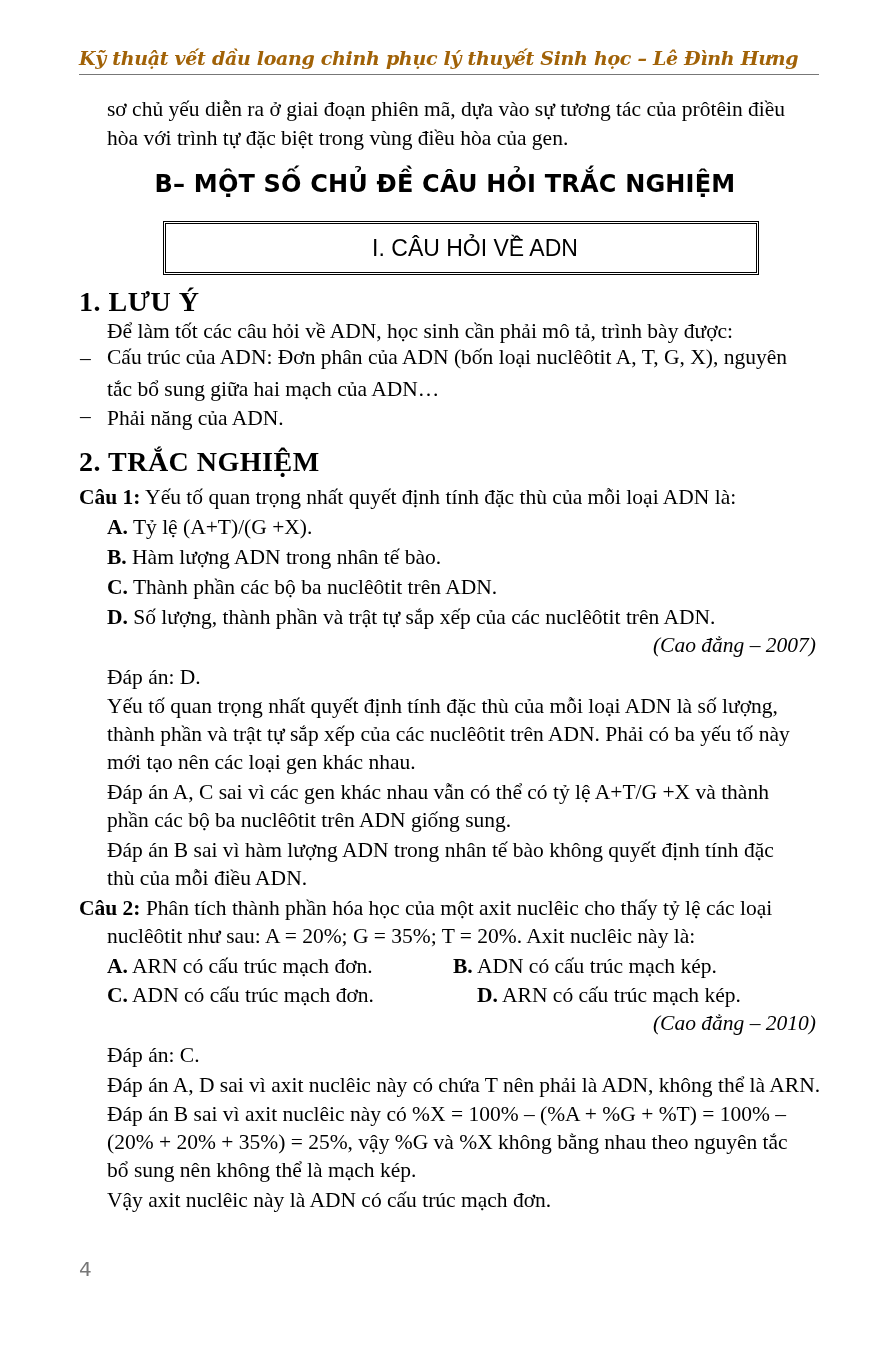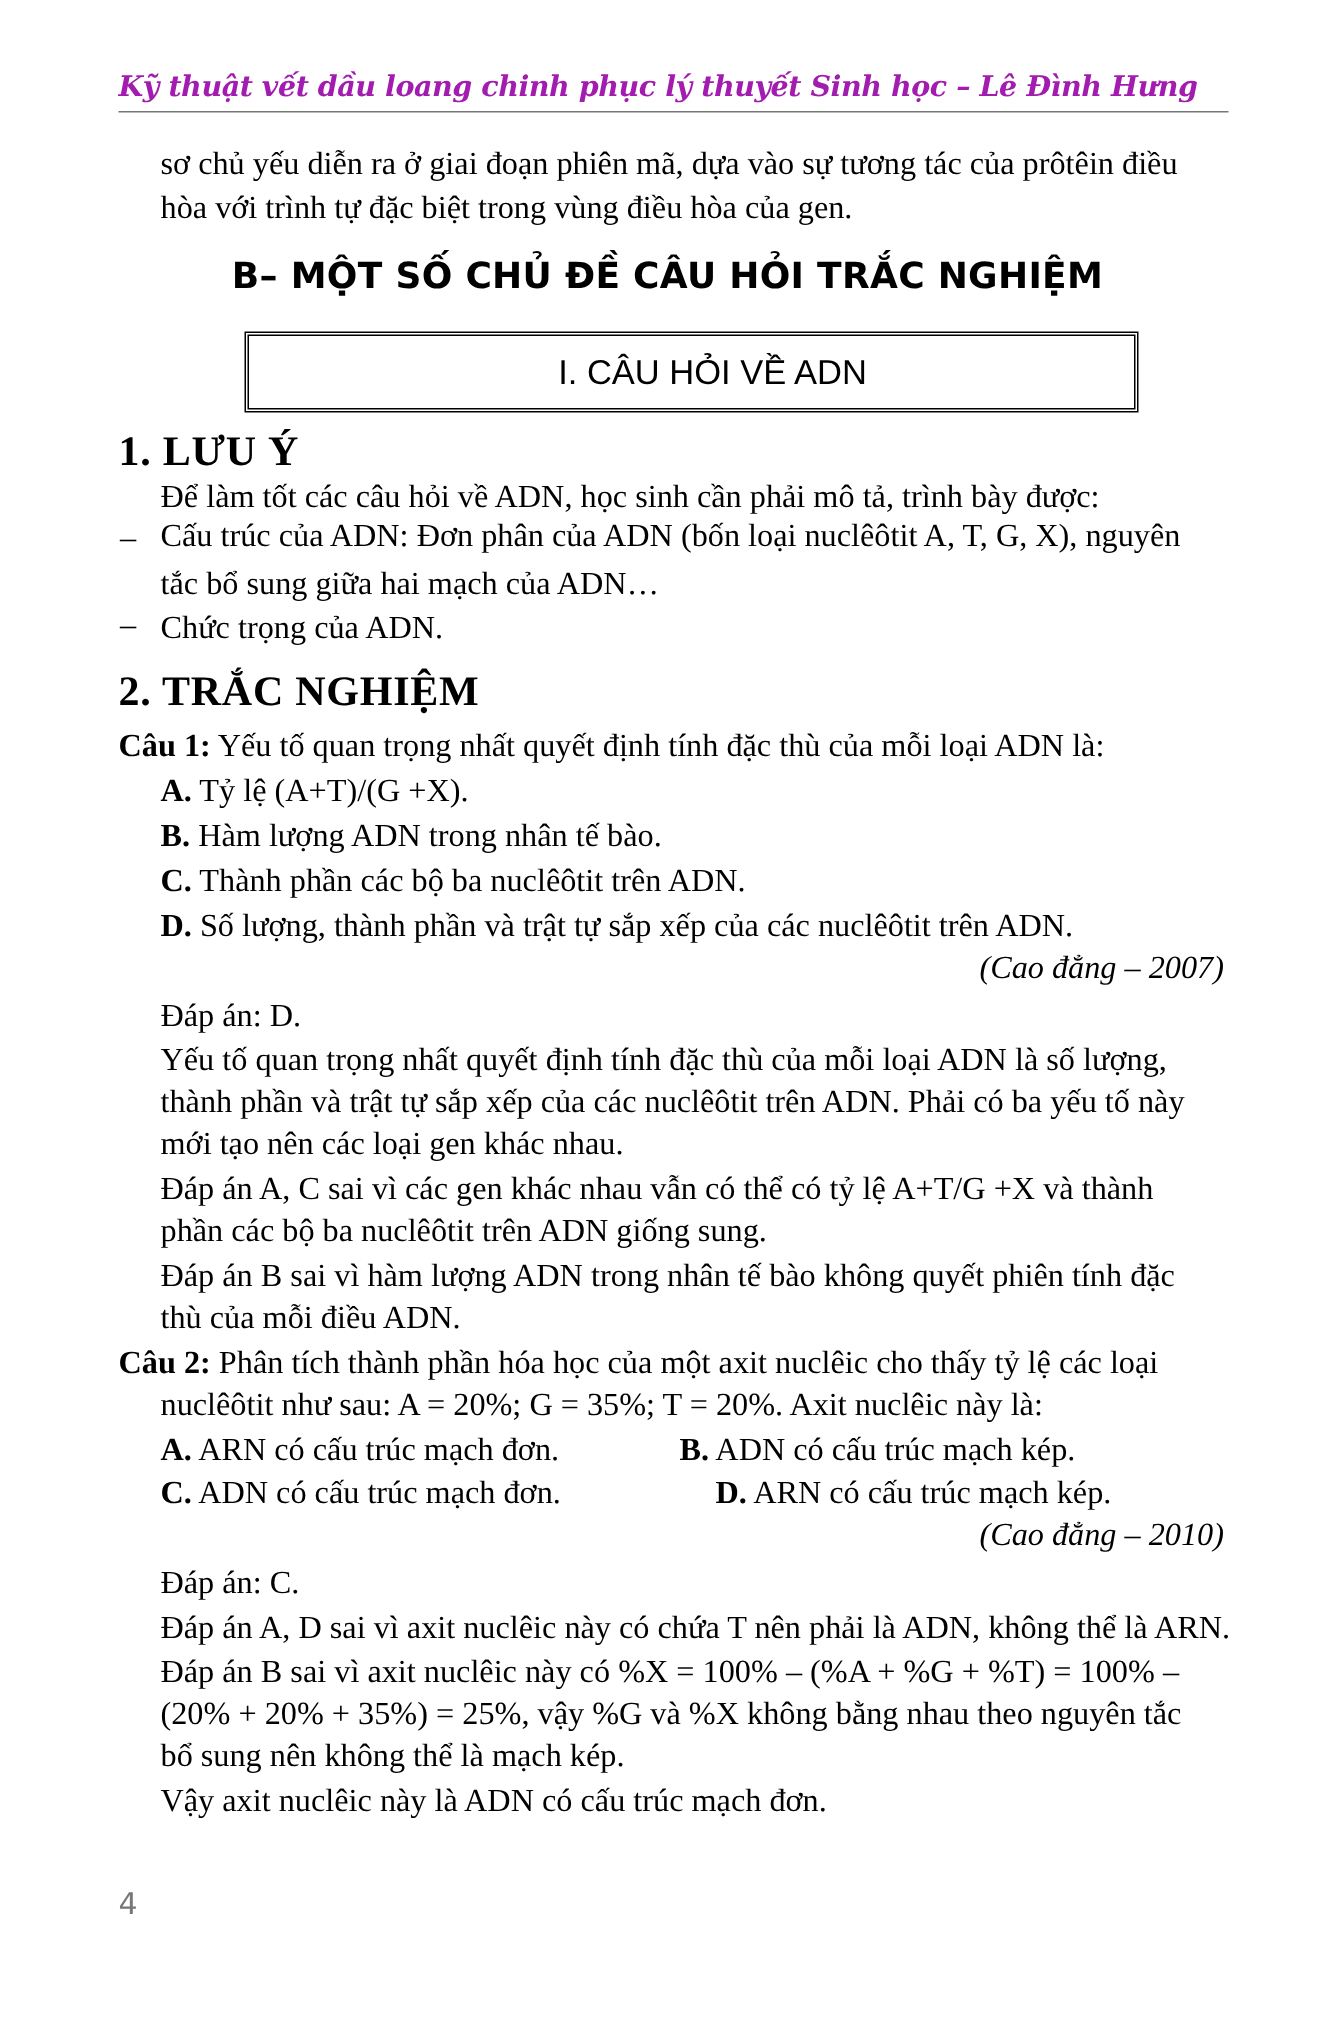--- a/index.html
+++ b/index.html
@@ -1,20 +1,20 @@
 <!DOCTYPE html>
 <html><head>
 <meta charset="utf-8">
 <style>
   html, body { margin: 0; padding: 0; background: #ffffff; }
   body { width: 890px; height: 1347px; position: relative; overflow: hidden;
          font-family: "Liberation Serif", serif; color: #000; }
   .header { position: absolute; left: 79px; top: 47px; width: 740px;
             font-family: "DejaVu Serif", serif; font-style: italic; font-weight: bold;
-            font-size: 19px; color: #a21caf; letter-spacing: -0.3px; white-space: nowrap; }
+            font-size: 19px; color: #a16207; letter-spacing: -0.3px; white-space: nowrap; }
   .header-rule { position: absolute; left: 79px; top: 74px; width: 740px; height: 0;
                  border-top: 1.5px solid #777; }
   .p { position: absolute; font-size: 21.5px; line-height: 29px; white-space: nowrap; }
   .it { }
   .b { font-weight: bold; }
   .section-title { position: absolute; left: 0; width: 890px; top: 170px; text-align: center;
                    font-family: "DejaVu Sans", sans-serif; font-weight: bold; font-size: 24px;
                    letter-spacing: 0.2px; }
   .box { position: absolute; left: 163px; top: 221px; width: 562px; height: 48px;
          border: 3px double #000; display: flex; align-items: center; justify-content: center; padding-left: 28px; }
@@ -40,21 +40,21 @@
   <span>I. CÂU HỎI VỀ ADN</span>
 </div>
 
 <div class="h2" style="top:286px;">1. LƯU Ý</div>
 <div class="p it" style="left:107px; top:317px;">Để làm tốt các câu hỏi về ADN, học sinh cần phải mô tả, trình bày được:</div>
 
 <div class="dash" style="top:346px;">–</div>
 <div class="p it" style="left:107px; top:343px;">Cấu trúc của ADN: Đơn phân của ADN (bốn loại nuclêôtit A, T, G, X), nguyên</div>
 <div class="p it" style="left:107px; top:375px;">tắc bổ sung giữa hai mạch của ADN…</div>
 <div class="dash" style="top:404px;">–</div>
-<div class="p it" style="left:107px; top:404px;">Chức trọng của ADN.</div>
+<div class="p it" style="left:107px; top:404px;">Phải năng của ADN.</div>
 
 <div class="h2" style="top:446px;">2. TRẮC NGHIỆM</div>
 
 <div class="p" style="left:79px; top:483px;">
   <span class="b">Câu 1:</span><span> Yếu tố quan trọng nhất quyết định tính đặc thù của mỗi loại ADN là:</span>
 </div>
 <div class="p" style="left:107px; top:513px;">
   <span class="b">A.</span><span> Tỷ lệ (A+T)/(G +X).</span>
 </div>
 <div class="p" style="left:107px; top:543px;">
@@ -67,21 +67,21 @@
   <span class="b">D.</span><span> Số lượng, thành phần và trật tự sắp xếp của các nuclêôtit trên ADN.</span>
 </div>
 <div class="right" style="top:633px;">(Cao đẳng – 2007)</div>
 
 <div class="p it" style="left:107px; top:663px;">Đáp án: D.</div>
 <div class="p it" style="left:107px; top:692px;">Yếu tố quan trọng nhất quyết định tính đặc thù của mỗi loại ADN là số lượng,</div>
 <div class="p it" style="left:107px; top:720px;">thành phần và trật tự sắp xếp của các nuclêôtit trên ADN. Phải có ba yếu tố này</div>
 <div class="p it" style="left:107px; top:748px;">mới tạo nên các loại gen khác nhau.</div>
 <div class="p it" style="left:107px; top:778px;">Đáp án A, C sai vì các gen khác nhau vẫn có thể có tỷ lệ A+T/G +X và thành</div>
 <div class="p it" style="left:107px; top:806px;">phần các bộ ba nuclêôtit trên ADN giống sung.</div>
-<div class="p it" style="left:107px; top:836px;">Đáp án B sai vì hàm lượng ADN trong nhân tế bào không quyết phiên tính đặc</div>
+<div class="p it" style="left:107px; top:836px;">Đáp án B sai vì hàm lượng ADN trong nhân tế bào không quyết định tính đặc</div>
 <div class="p it" style="left:107px; top:864px;">thù của mỗi điều ADN.</div>
 
 <div class="p" style="left:79px; top:894px;">
   <span class="b">Câu 2:</span><span> Phân tích thành phần hóa học của một axit nuclêic cho thấy tỷ lệ các loại</span>
 </div>
 <div class="p" style="left:107px; top:922px;">nuclêôtit như sau: A = 20%; G = 35%; T = 20%. Axit nuclêic này là:</div>
 
 <div class="p" style="left:107px; top:952px;">
   <span class="b">A.</span><span> ARN có cấu trúc mạch đơn.</span>
 </div>

